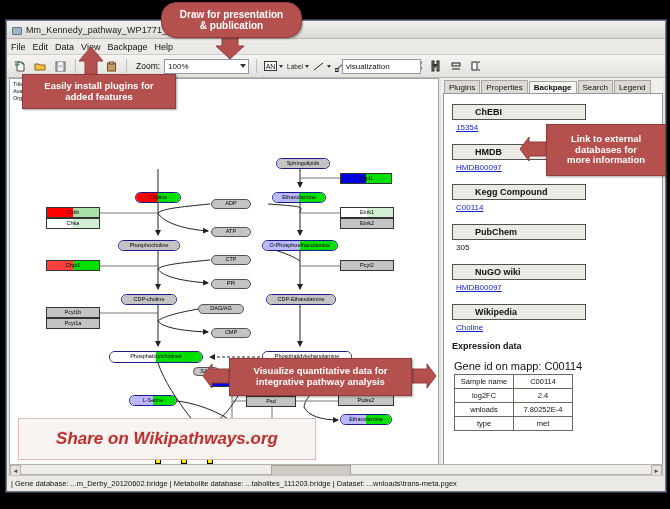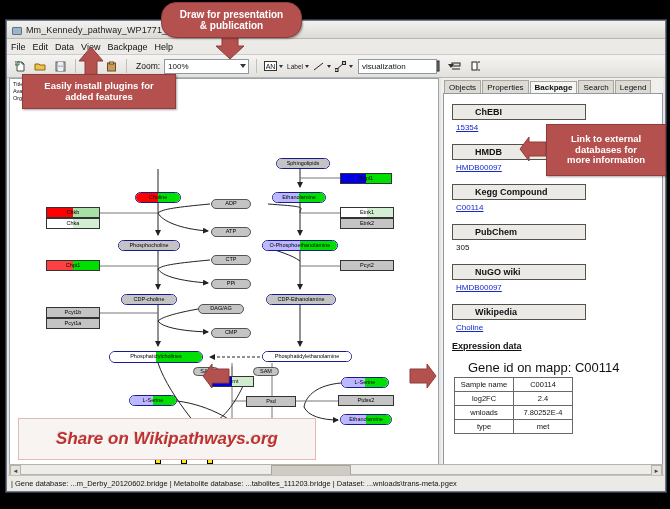--- a/index.html
+++ b/index.html
@@ -23,43 +23,43 @@
   .toolbar{height:22px;background:linear-gradient(#f5f4f2,#e3e1dd);border-bottom:1px solid #b9b6b1;
            display:flex;align-items:center;padding-left:5px;gap:4px;position:relative;}
   .tb-btn{width:14px;height:14px;border:1px solid transparent;display:flex;align-items:center;justify-content:center;}
   .tb-sep{width:1px;height:14px;background:#c3c0bb;margin:0 3px;}
   .zoom-label{font-size:8.5px;color:#111;margin-left:2px;}
   .combo{height:13px;border:1px solid #8d9aa6;background:#fff;display:flex;align-items:center;
          justify-content:space-between;padding:0 2px 0 3px;font-size:8px;color:#111;gap:39px;}
   .combo .arr{width:0;height:0;border-left:3px solid transparent;border-right:3px solid transparent;
               border-top:4px solid #333;margin-left:3px;}
   .zoom-combo{width:78px;}
-  .vis-combo{width:72px;position:absolute;right:228px;}
+  .vis-combo{width:72px;position:absolute;right:244px;}
   .dd-ico{display:flex;align-items:center;gap:2px;}
   .mini-arr{width:0;height:0;border-left:2.5px solid transparent;border-right:2.5px solid transparent;
             border-top:3.5px solid #333;}
   .ico-lbl{font-size:6.5px;color:#222;}
 
   
   .body-area{position:absolute;left:0;top:55px;right:0;bottom:22px;display:flex;}
   .canvas-pane{position:relative;width:428px;background:#fff;border:1px solid #9aa4ad;margin:2px 0 2px 2px;
                overflow:hidden;}
   .side-pane{flex:1;margin:2px 2px 2px 2px;background:#f1efec;display:flex;flex-direction:column;}
 
   .tabs{display:flex;align-items:flex-end;height:15px;padding-left:3px;gap:1px;}
   .tab{font-size:8px;padding:2px 4px 1px;border:1px solid #a8a49e;border-bottom:none;background:#ddd9d3;color:#111;}
   .tab.active{background:#f6f5f3;font-weight:bold;padding-top:1px;}
   .side-box{flex:1;background:#fff;border:1px solid #8f9aa4;margin:0 0 0 2px;position:relative;overflow:hidden;}
   .side-inner{padding:7px 0 0 8px;}
   .db-hdr{display:inline-block;min-width:88px;background:#eceae6;border:1px solid #55504a;
           font-size:9px;font-weight:bold;color:#111;padding:2px 22px;margin-bottom:3px;}
   .db-link{display:block;font-size:8px;color:#1427c8;text-decoration:underline;margin:0 0 9px 4px;}
   .db-plain{display:block;font-size:8px;color:#111;margin:0 0 9px 4px;}
-  .exp-title{font-size:9px;font-weight:bold;color:#111;margin:4px 0 9px 0;text-decoration:underline;}
-  .gene-id{font-size:13px;color:#111;margin:0 0 2px 16px;}
+  .exp-title{font-size:9px;font-weight:bold;color:#111;margin:4px 0 9px 0;}
+  .gene-id{font-size:11px;color:#111;margin:0 0 2px 2px;}
   table.expr{border-collapse:collapse;margin-left:2px;}
   table.expr td{border:1px solid #6d6862;font-size:7.5px;color:#111;padding:2px 5px;text-align:center;min-width:48px;}
 
   
   .hscroll{position:absolute;left:2px;right:2px;bottom:16px;height:9px;background:#efedea;border:1px solid #b6b2ac;}
   .hscroll .thumb{position:absolute;left:40%;top:0;width:12%;height:100%;background:#cfcbc5;border:1px solid #a9a49e;}
   .hs-end{position:absolute;top:0;width:9px;height:100%;background:#e6e3df;border:1px solid #b6b2ac;
           display:flex;align-items:center;justify-content:center;font-size:6px;color:#444;}
   .statusbar{position:absolute;left:1px;right:1px;bottom:1px;height:14px;background:#eceae6;border-top:1px solid #c6c2bc;
              display:flex;align-items:center;padding-left:3px;}
@@ -444,21 +444,21 @@
         </div>
         <div class="node gene" style="left:144px;top:342px;width:54px;height:11px;z-index:6">
           <div class="half hl" style="background:#ff8585"></div>
           <div class="half hr" style="background:#d3efd3"></div>
           <span class="nlabel">Ptdss1</span>
         </div>
       </div>
 
       <div class="side-pane">
         <div class="tabs">
-          <div class="tab">Objects</div>
+          <div class="tab">Plugins</div>
           <div class="tab">Properties</div>
           <div class="tab active">Backpage</div>
           <div class="tab">Search</div>
           <div class="tab">Legend</div>
         </div>
         <div class="side-box">
           <div class="side-inner">
             <div class="db-hdr">ChEBI</div>
             <a class="db-link" href="#">15354</a>
 
@@ -534,20 +534,24 @@
 
   <div class="callout" style="left:546px;top:124px;width:118px;height:50px;font-size:9.5px;">
     <span style="white-space:pre-line">Link  to external
 databases  for
 more information</span>
   </div>
   <svg class="arrow" width="28" height="26" style="left:519px;top:136px">
     <path d="M27,6 L10,6 L10,1 L1,13 L10,25 L10,20 L27,20 Z" fill="#b4514e" stroke="#8e3d3b"></path>
   </svg>
 
+  <div class="callout" style="left:229px;top:358px;width:181px;height:36px;font-size:9.5px;">
+    <span style="white-space:pre-line">Visualize quantitative data  for
+integrative pathway analysis</span>
+  </div>
   <svg class="arrow" width="28" height="26" style="left:202px;top:363px">
     <path d="M27,6 L10,6 L10,1 L1,13 L10,25 L10,20 L27,20 Z" fill="#b4514e" stroke="#8e3d3b"></path>
   </svg>
   <svg class="arrow" width="28" height="26" style="left:409px;top:363px">
     <path d="M1,6 L18,6 L18,1 L27,13 L18,25 L18,20 L1,20 Z" fill="#b4514e" stroke="#8e3d3b"></path>
   </svg>
 
   <div class="share">
     <span>Share on Wikipathways.org</span>
   </div>

